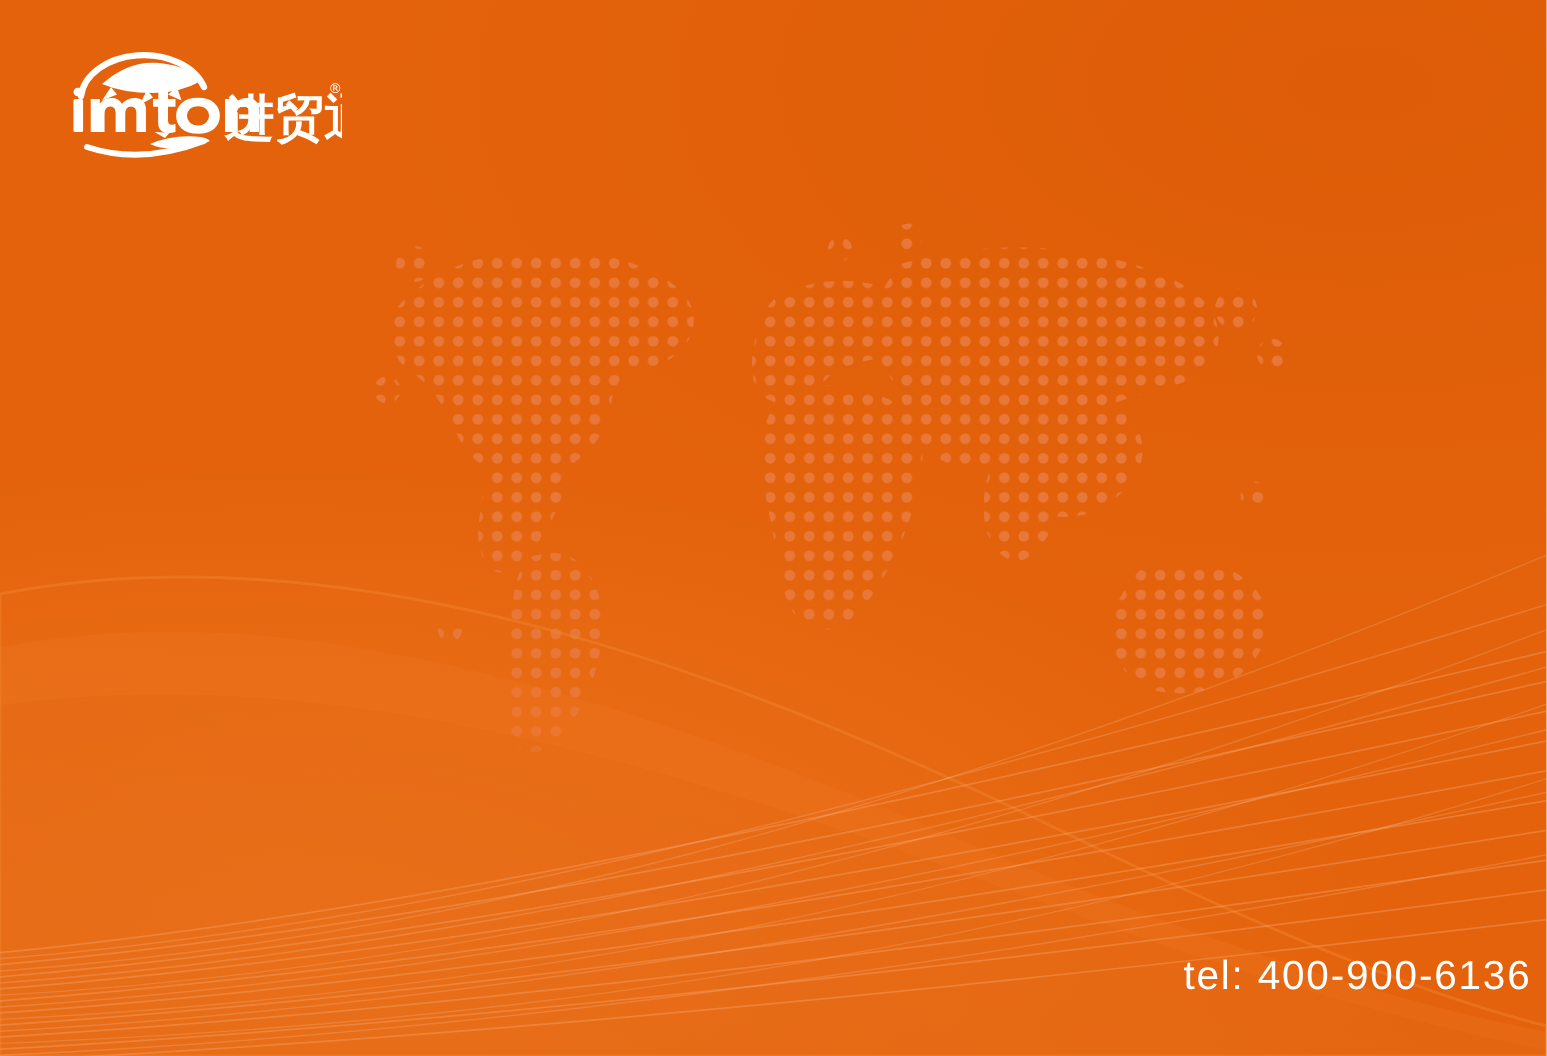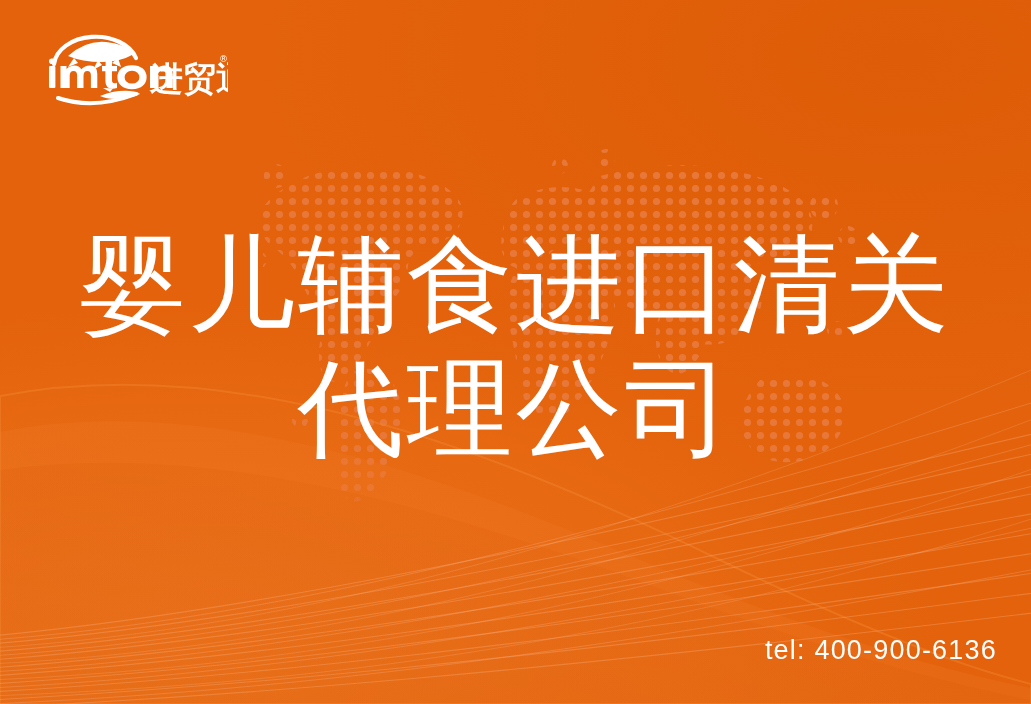--- a/index.html
+++ b/index.html
@@ -62,21 +62,21 @@
     font-size: 106px;
     line-height: 124px;
     letter-spacing: 3px;
     white-space: nowrap;
   }
   .headline-line { display: block; }
 
   
   .phone {
     position: absolute;
-    right: 34px;
+    right: 10px;
     bottom: 38px;
     color: #ffffff;
     font-family: "Liberation Sans", "DejaVu Sans", sans-serif;
     font-size: 27px;
     font-weight: 400;
     letter-spacing: 1.2px;
     white-space: nowrap;
   }
 </style>
 </head>
@@ -200,20 +200,16 @@
         <path d="M20 70 q36 12 78 -4" fill="none" stroke="#ffffff" stroke-width="4" stroke-linecap="round"></path>
         <path d="M62 68 q14 -6 30 -5 q8 0.5 10 3 q-10 5 -24 5 q-10 0 -16 -3 z" fill="#ffffff"></path>
         <path d="M72 64 l-7 -4 l10 0.5 z" fill="#ffffff"></path>
       </g>
 
       <text x="112" y="62" font-family="'DejaVu Sans','Liberation Sans',sans-serif" font-size="33" font-weight="bold" fill="#ffffff">进贸通</text>
       <text x="181" y="34" font-family="'DejaVu Sans','Liberation Sans',sans-serif" font-size="9" fill="#ffffff">®</text>
     </svg>
   </div>
 
-  <div class="headline">
-    <span class="headline-line">婴儿辅食进口清关</span>
-    <span class="headline-line">代理公司</span>
-  </div>
 
   <div class="phone">tel: 400-900-6136</div>
 
 </div>
 
 </body></html>

